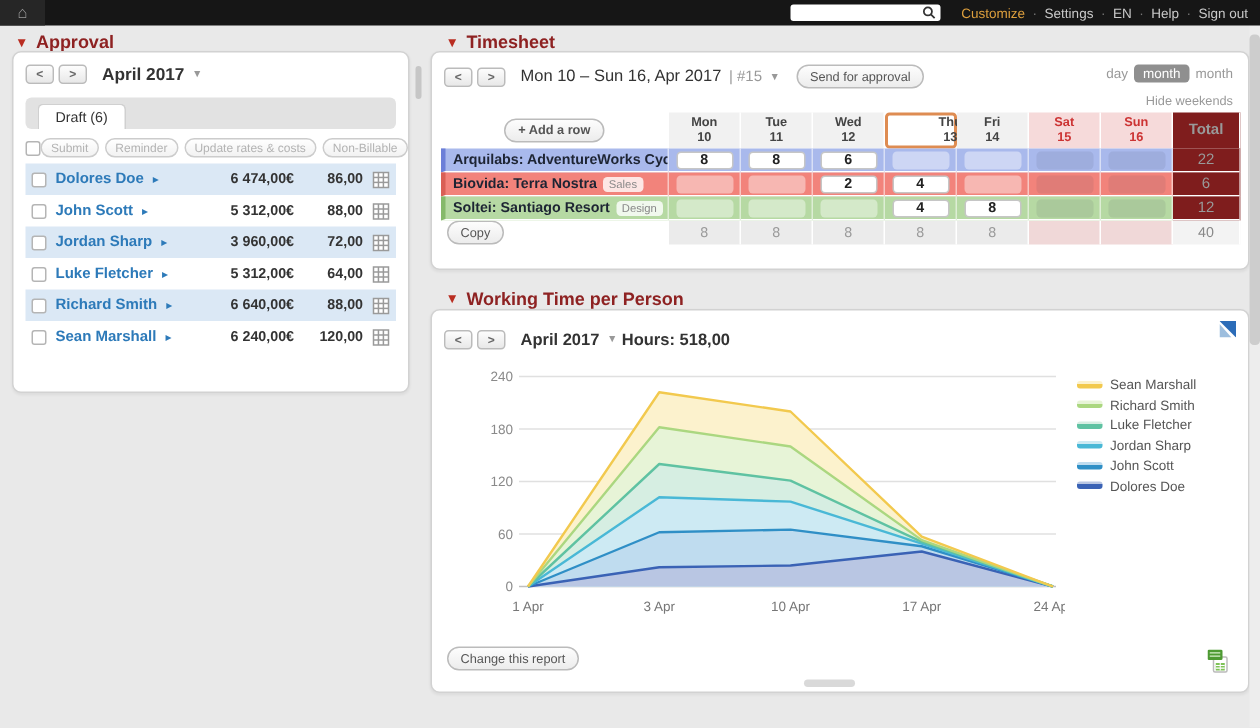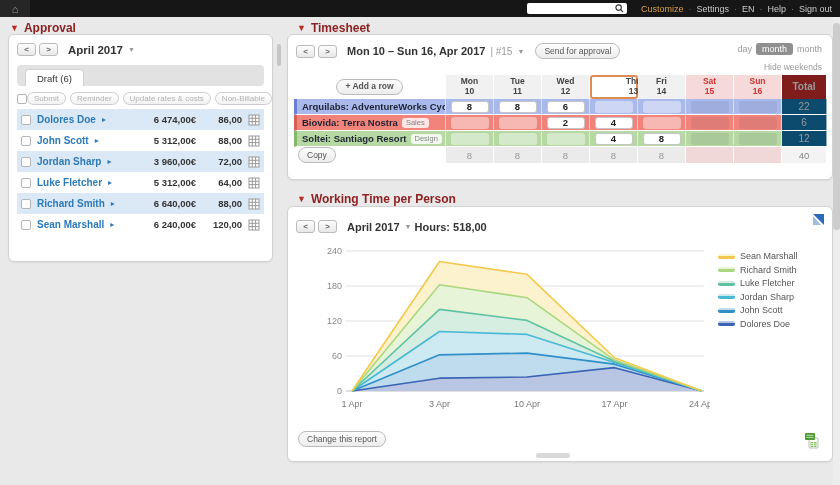--- a/index.html
+++ b/index.html
@@ -40,21 +40,21 @@
   .ap-name { color:#2d7ab9; font-weight:bold; font-size:10px; cursor:pointer; }
   .ap-arrow { color:#2d7ab9; font-size:8px; cursor:pointer; }
   .ap-amount { margin-left:auto; width:72px; text-align:right; font-weight:bold; font-size:9.5px; color:#333; }
   .ap-hours { width:40px; text-align:right; font-weight:bold; font-size:9.5px; color:#333; }
   .grid-ic { width:12px; height:12px; flex:0 0 auto; cursor:pointer; }
   .ap-total { height:22px; margin:1px 8px; background:#dfdfdf; display:flex; align-items:center; justify-content:flex-end; gap:14px; padding-right:22px; font-weight:bold; font-size:10.5px; color:#333; }
 
   
   #timesheet-card { left:287px; top:34px; width:546px; height:146px; }
   .ts-nav { display:flex; align-items:center; gap:3px; padding:8px 0 0 8px; }
-  .ts-week { font-size:11px; font-weight:bold; margin:0 2px 0 7px; }
+  .ts-week { font-size:11px; font-weight:normal; margin:0 2px 0 7px; }
   .ts-num { color:#999; font-size:10px; }
   .ts-send { margin-left:8px; }
   .ts-views { position:absolute; right:10px; top:8px; display:flex; align-items:center; gap:4px; font-size:9px; color:#999; }
   .ts-views .sel { background:#8f8f8f; color:#fff; border-radius:3px; padding:1px 6px; }
   .ts-views span { cursor:pointer; }
   .hideweek { position:absolute; right:10px; top:27px; font-size:8.5px; color:#999; cursor:pointer; }
   .ts-grid { position:absolute; left:6px; top:40px; width:533px; display:grid; grid-template-columns:152px repeat(7,48px) 45px; }
   .dh { height:24px; display:flex; flex-direction:column; align-items:center; justify-content:center; font-size:8.5px; font-weight:bold; color:#444; line-height:1.15; background:#f1f1f1; border-right:1px solid #fff; }
   .dh.wk { background:#f6dada; color:#c33; }
   .dh.today { background:#fff; border:2px solid #de8c52; border-radius:3px;padding-left:39px; }
@@ -63,21 +63,21 @@
   .ts-cell { height:16px; border-bottom:1px solid #fff; border-right:1px solid rgba(255,255,255,.55); position:relative; display:flex; align-items:center; justify-content:center; }
   .ts-label { justify-content:flex-start; padding-left:5px; gap:4px; font-size:9.5px; font-weight:bold; color:#1d2433; white-space:nowrap; overflow:hidden; cursor:pointer; }
   .tagpill { background:rgba(255,255,255,.8); color:#888; font-weight:normal; font-size:7.5px; border-radius:3px; padding:0 4px; line-height:10px; }
   .cellbox { width:38px; height:12px; border-radius:3px; display:flex; align-items:center; justify-content:center; font-weight:bold; font-size:9.5px; color:#222; }
   .cellbox.filled { background:#fff; border:1px solid #c6c6c6; cursor:text; }
   .cellbox.empty { background:rgba(255,255,255,.42); cursor:text; }
   .hatch { background-image:
       repeating-linear-gradient(45deg, rgba(190,85,85,.22) 0, rgba(190,85,85,.22) 1px, transparent 1px, transparent 3px),
       repeating-linear-gradient(-45deg, rgba(190,85,85,.16) 0, rgba(190,85,85,.16) 1px, transparent 1px, transparent 3px); }
   .wkbox { width:38px; height:12px; border-radius:3px; background:rgba(70,70,90,.10); }
-  .rtotal { background:#0c4a6e; color:#999; font-size:10px; }
+  .rtotal { background:#7f1d1d; color:#999; font-size:10px; }
   .tt { height:16px; background:#ebebeb; display:flex; align-items:center; justify-content:center; color:#999; font-size:9.5px; border-right:1px solid #fff; }
   .tt.wk { background:#f0d8d8; }
   .tt-label { background:#fff; justify-content:flex-start; }
   .tt-total { background:#f3f3f3; color:#888; }
 
   
   #wt-card { left:287px; top:206px; width:546px; height:256px; }
   .wt-nav { display:flex; align-items:center; gap:3px; padding:13px 0 0 8px; }
   .wt-month { font-size:11px; font-weight:bold; margin-left:7px; }
   .wt-hours { font-size:11px; font-weight:bold; }

